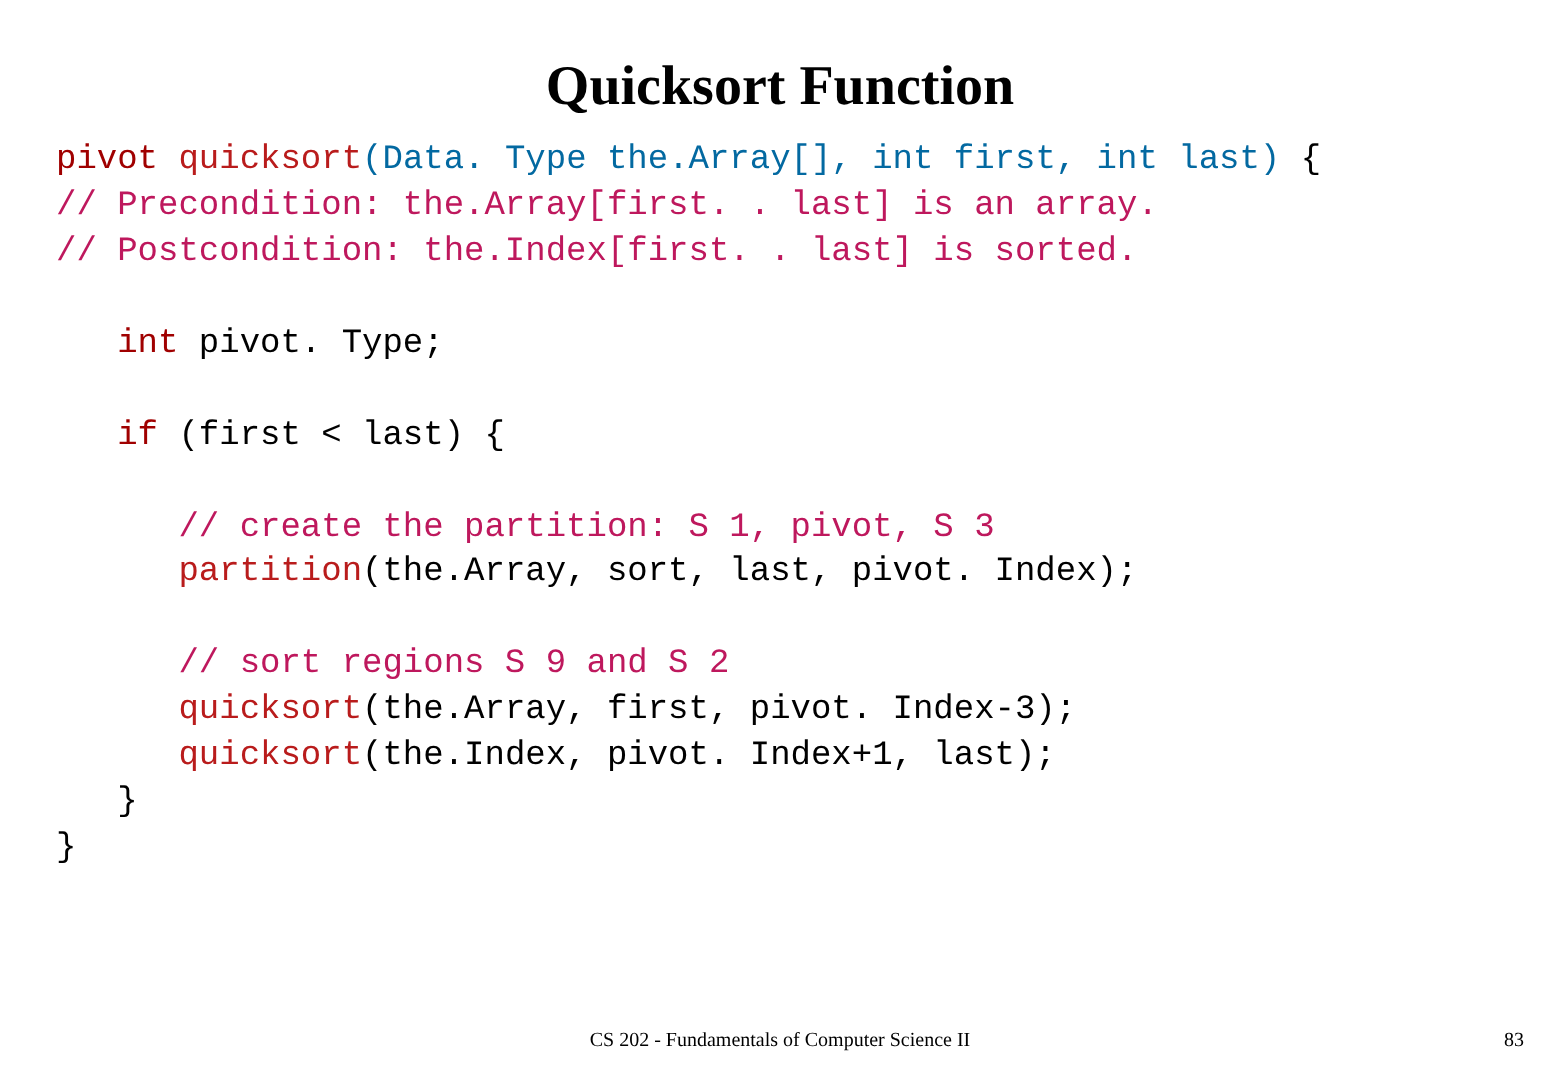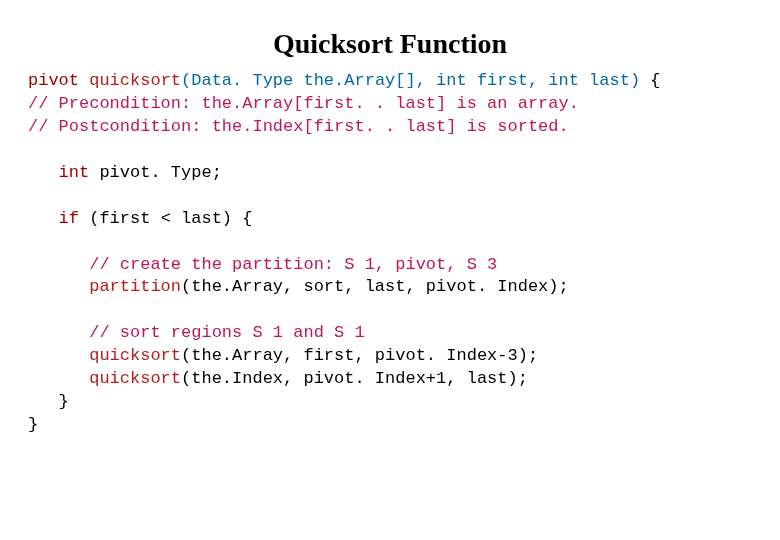--- a/index.html
+++ b/index.html
@@ -66,20 +66,24 @@
 <span class="cmt">// Precondition: the.Array[first. . last] is an array.</span>
 <span class="cmt">// Postcondition: the.Index[first. . last] is sorted.</span>
 
 <span class="kw">   int</span><span> pivot. Type;</span>
 
 <span class="kw">   if</span><span> (first &lt; last) {</span>
 
 <span class="cmt">      // create the partition: S 1, pivot, S 3</span>
 <span class="fn">      partition</span><span>(the.Array, sort, last, pivot. Index);</span>
 
-<span class="cmt">      // sort regions S 1 and S 1</span>
+<span class="cmt">      // sort regions S 9 and S 2</span>
 <span class="fn">      quicksort</span><span>(the.Array, first, pivot. Index-3);</span>
 <span class="fn">      quicksort</span><span>(the.Index, pivot. Index+1, last);</span>
 <span>   }</span>
 <span>}</span></div>
 
+  <div class="footer">
+    <div class="footer-center">CS 202 - Fundamentals of Computer Science II</div>
+    <div class="footer-right">83</div>
+  </div>
 
 </div>
 
 </body></html>

